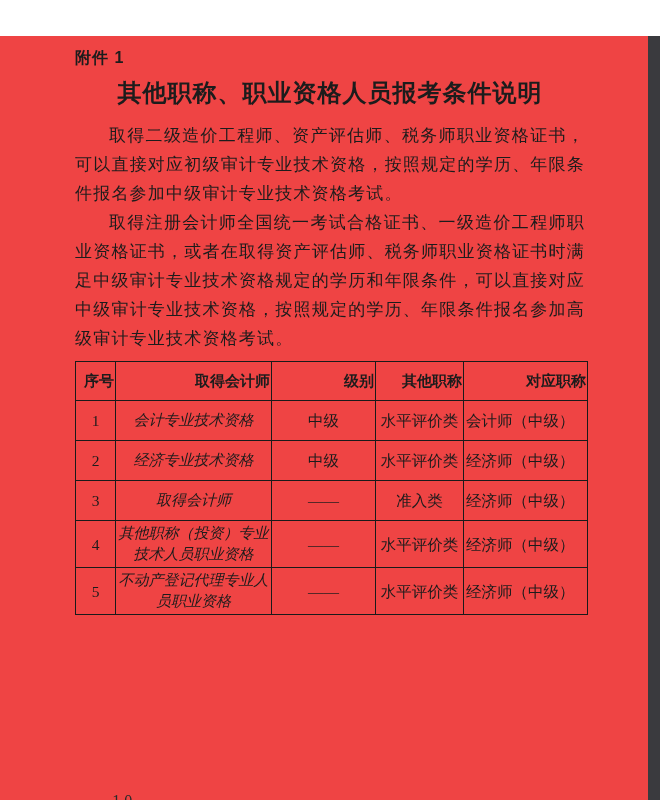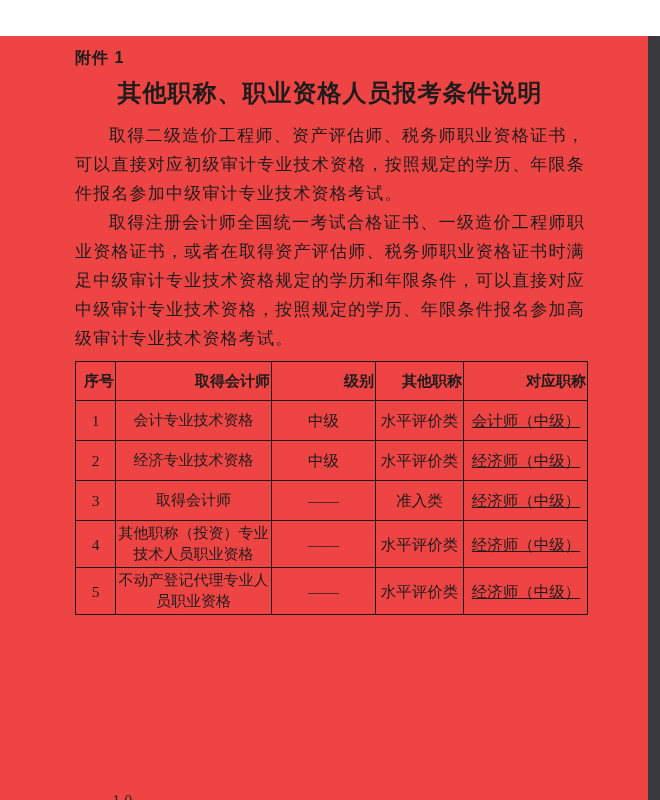--- a/index.html
+++ b/index.html
@@ -74,25 +74,25 @@
     height: 34px;
     text-align: right;
   }
   .qual-table td {
     font-size: 15.5px;
     height: 35px;
     line-height: 21px;
   }
   .qual-table td.name-cell {
     font-size: 15px;
+    font-style: italic;
   }
   .qual-table td.title-cell {
-    text-align: center;
+    text-align: left;
     padding-left: 2px;
-    text-decoration: underline;
   }
   .page-number {
     position: absolute;
     left: 95px;
     top: 756px;
     font-size: 16px;
     letter-spacing: 4px;
     color: #2a2a2a;
     text-decoration: underline;
   }

